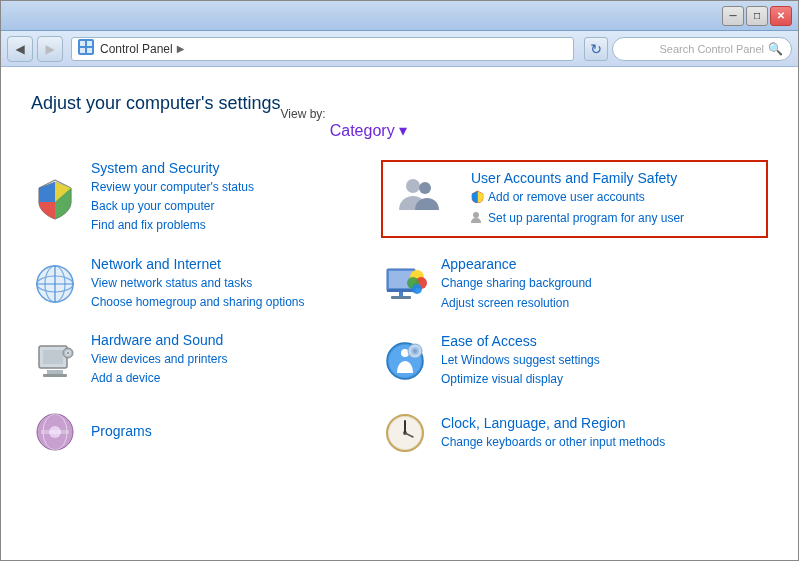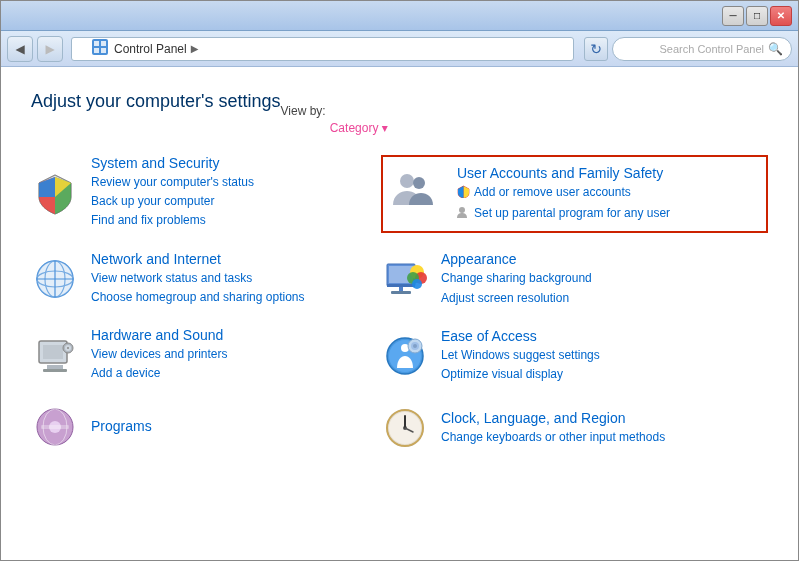--- a/index.html
+++ b/index.html
@@ -76,21 +76,21 @@
       color: #555;
     }
     .breadcrumb-bar {
       flex: 1;
       height: 24px;
       background: white;
       border: 1px solid #a0b8cc;
       border-radius: 3px;
       display: flex;
       align-items: center;
-      padding: 0 20px;
+      padding: 0 6px;
       font-size: 12px;
       color: #333;
       margin: 0 4px;
     }
     .refresh-btn {
       width: 24px;
       height: 24px;
       background: linear-gradient(to bottom, #e8f0f8, #c8d8ec);
       border: 1px solid #a0b8cc;
       border-radius: 3px;
@@ -205,21 +205,21 @@
       <span style="font-size:11px;color:#aaa;flex:1;">Search Control Panel</span>
       <span style="color:#666;font-size:12px;">🔍</span>
     </div>
   </div>
 
   <div class="content" style="position:relative;">
     <div style="display:flex; justify-content:flex-start; align-items:center; margin-bottom:20px;">
       <div class="page-title">Adjust your computer's settings</div>
       <div style="font-size:12px;color:#444;display:flex;align-items:center;gap:4px;">
         <span>View by:</span>
-        <a href="#" style="color:#ec4899;text-decoration:none;font-size:12px;margin-top:34px;">Category ▾</a>
+        <a href="#" style="color:#6d28d9;text-decoration:none;font-size:16px;margin-top:34px;">Category ▾</a>
       </div>
     </div>
 
     <div class="main-layout">
 
       <div class="left-col">
 
         <div class="category-item">
           <div class="icon-box">
             <svg width="44" height="44" viewBox="0 0 44 44">
@@ -287,21 +287,21 @@
           </div>
           <div class="category-text">
             <a class="category-title">Programs</a>
           </div>
         </div>
 
       </div>
 
       <div class="right-col">
 
-        <div style="border: 2px solid #cc2200; padding: 8px 6px; margin-bottom: 18px; display:flex; align-items:flex-start; gap:20px;">
+        <div style="border: 2px solid #cc2200; padding: 8px 12px; margin-bottom: 18px; display:flex; align-items:flex-start; gap:28px;">
           <div class="icon-box">
             <svg width="44" height="44" viewBox="0 0 44 44">
 
               <circle cx="16" cy="14" r="7" fill="#b0b8c8"></circle>
               <path d="M2 38 C2 28 10 24 16 24 C22 24 30 28 30 38 Z" fill="#b0b8c8"></path>
               <circle cx="28" cy="16" r="6" fill="#8090a8"></circle>
               <path d="M18 38 C18 30 24 26 30 26 C36 26 42 30 42 38 Z" fill="#8090a8"></path>
             </svg>
           </div>
           <div class="category-text">

